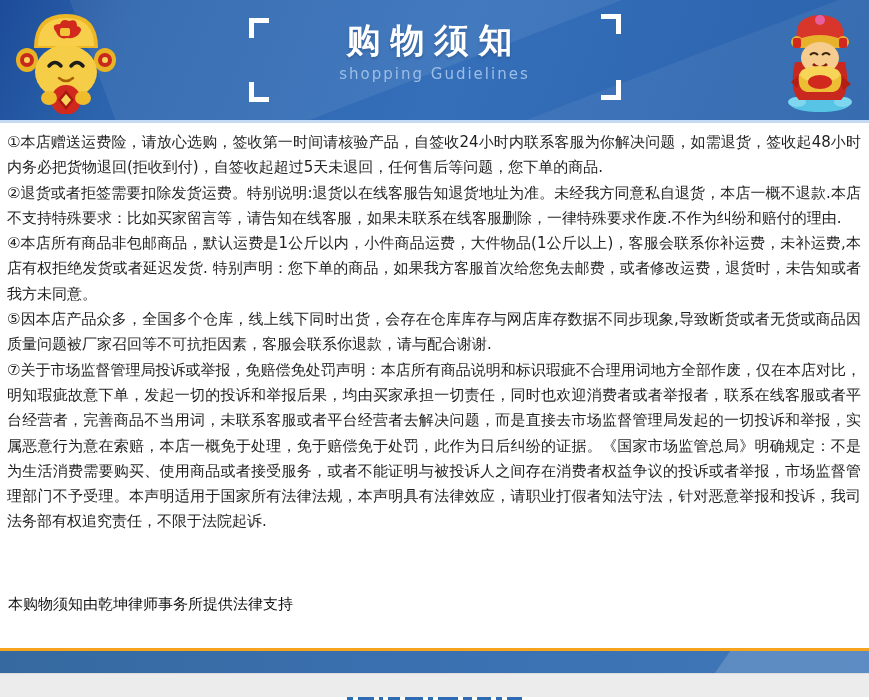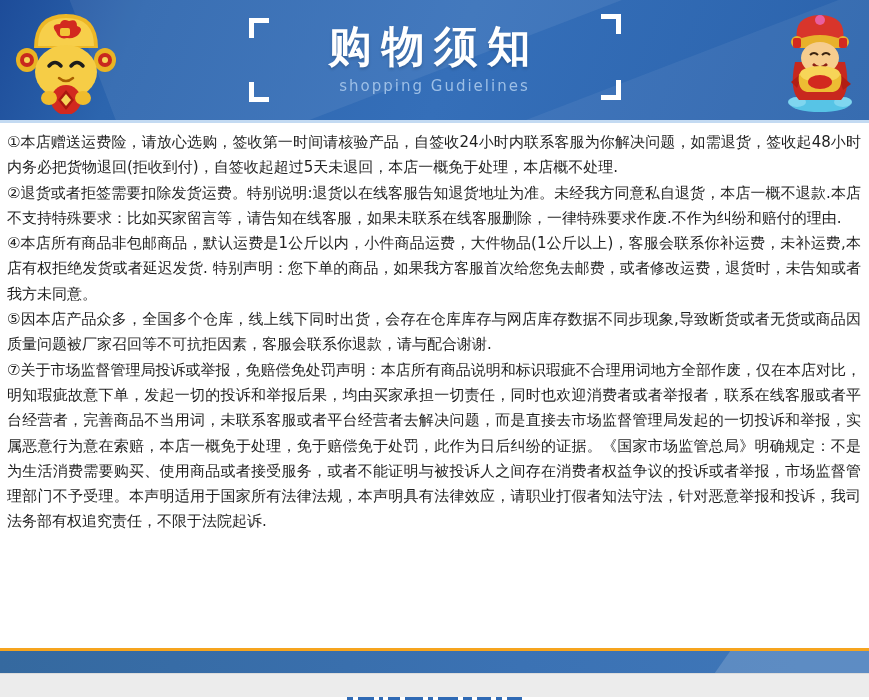--- a/index.html
+++ b/index.html
@@ -33,21 +33,21 @@
   .title-wrap{
     position:absolute;z-index:4;left:50%;top:10px;transform:translateX(-50%);
     width:372px;height:100px;
   }
   .corner{position:absolute;width:15px;height:15px;}
   .corner.tl{left:0;top:8px;border-left:5px solid #fff;border-top:5px solid #fff;}
   .corner.bl{left:0;bottom:8px;border-left:5px solid #fff;border-bottom:5px solid #fff;}
   .corner.tr{right:0;top:4px;border-right:5px solid #fff;border-top:5px solid #fff;}
   .corner.br{right:0;bottom:10px;border-right:5px solid #fff;border-bottom:5px solid #fff;}
   .banner-title{
-    margin-top:8px;text-align:center;color:#fff;font-size:43px;font-weight:bold;
+    margin-top:8px;text-align:center;color:#fff;font-size:34px;font-weight:bold;
     letter-spacing:10px;text-shadow:0 2px 3px rgba(0,0,0,.18);white-space:nowrap;
   }
   .banner-sub{
     margin-top:1px;text-align:center;color:#9dbfe6;font-size:15px;letter-spacing:2px;
   }
 
   
   .notice-body{
     padding:7px 8px 0 7px;font-size:15px;line-height:25.3px;color:#1f1f1f;
     text-align:justify;
@@ -129,27 +129,28 @@
       <span class="corner bl"></span>
       <span class="corner tr"></span>
       <span class="corner br"></span>
       <div class="banner-title">购物须知</div>
       <div class="banner-sub">shopping Gudielines</div>
     </div>
   </div>
   <div class="banner-sep"></div>
 
   <div class="notice-body">
-    <p>①本店赠送运费险，请放心选购，签收第一时间请核验产品，自签收24小时内联系客服为你解决问题，如需退货，签收起48小时内务必把货物退回(拒收到付)，自签收起超过5天未退回，本店一概免于处理，本店概不处理.</p>
+    <p>①本店赠送运费险，请放心选购，签收第一时间请核验产品，自签收24小时内联系客服为你解决问题，如需退货，签收起48小时内务必把货物退回(拒收到付)，自签收起超过5天未退回，任何售后等问题，您下单的商品.</p>
     <p>②退货或者拒签需要扣除发货运费。特别说明:退货以在线客服告知退货地址为准。未经我方同意私自退货，本店一概不退款.本店不支持特殊要求：比如买家留言等，请告知在线客服，如果未联系在线客服删除，一律特殊要求作废.不作为纠纷和赔付的理由.</p>
     <p>④本店所有商品非包邮商品，默认运费是1公斤以内，小件商品运费，大件物品(1公斤以上)，客服会联系你补运费，未补运费,本店有权拒绝发货或者延迟发货.  特别声明：您下单的商品，如果我方客服首次给您免去邮费，或者修改运费，退货时，未告知或者我方未同意。</p>
     <p>⑤因本店产品众多，全国多个仓库，线上线下同时出货，会存在仓库库存与网店库存数据不同步现象,导致断货或者无货或商品因质量问题被厂家召回等不可抗拒因素，客服会联系你退款，请与配合谢谢.</p>
     <p>⑦关于市场监督管理局投诉或举报，免赔偿免处罚声明：本店所有商品说明和标识瑕疵不合理用词地方全部作废，仅在本店对比，明知瑕疵故意下单，发起一切的投诉和举报后果，均由买家承担一切责任，同时也欢迎消费者或者举报者，联系在线客服或者平台经营者，完善商品不当用词，未联系客服或者平台经营者去解决问题，而是直接去市场监督管理局发起的一切投诉和举报，实属恶意行为意在索赔，本店一概免于处理，免于赔偿免于处罚，此作为日后纠纷的证据。《国家市场监管总局》明确规定：不是为生活消费需要购买、使用商品或者接受服务，或者不能证明与被投诉人之间存在消费者权益争议的投诉或者举报，市场监督管理部门不予受理。本声明适用于国家所有法律法规，本声明具有法律效应，请职业打假者知法守法，针对恶意举报和投诉，我司法务部有权追究责任，不限于法院起诉.</p>
   </div>
 
+  <div class="legal-note">本购物须知由乾坤律师事务所提供法律支持</div>
 
   <div class="bottom-zone">
     <div class="orange-line"></div>
     <div class="blue-bar"></div>
     <div class="gray-strip"></div>
     <div class="cutoff-row">
       <span style="width:6px"></span>
         <span style="width:16px"></span>
         <span style="width:4px"></span>
       <span style="width:12px"></span>

